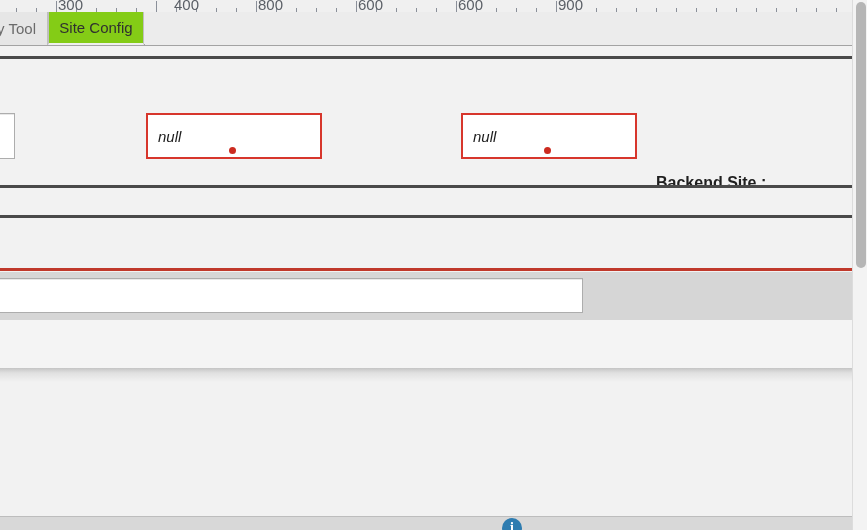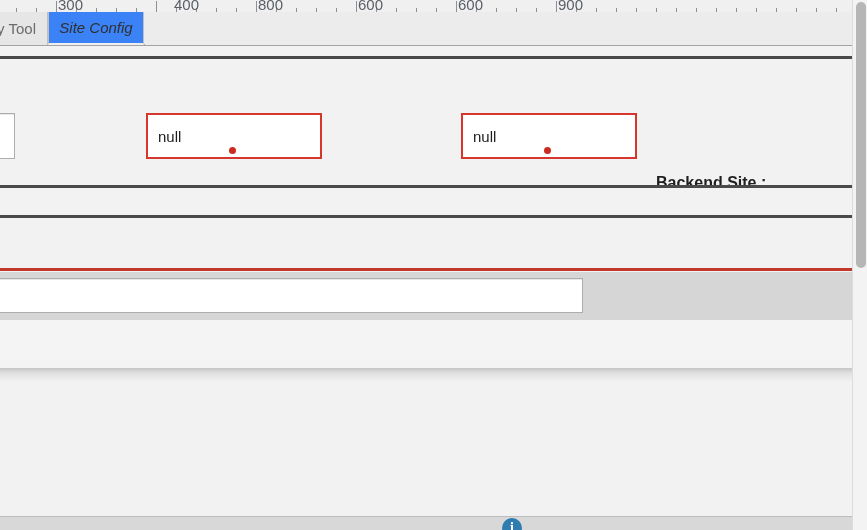--- a/index.html
+++ b/index.html
@@ -79,25 +79,24 @@
     width: 82px;
     color: #6b6b6b;
     background: #e6e6e6;
     border-left: none;
     justify-content: flex-end;
     padding-right: 11px;
   }
   .tab.active {
     left: 48px;
     width: 96px;
-    background: #3b82f6;
+    background: #84cc16;
     color: #303030;
     font-weight: 500;
     border-bottom: 2px solid #efefef;
-    font-style: italic;
   }
   .tabbar-filler {
     position: absolute;
     left: 145px; top: 0;
     right: 0; height: 33px;
     background: #ececec;
   }
 
   
   .panel {
@@ -148,20 +147,21 @@
     font-size: 15px;
     color: #1c1c1c;
     display: flex;
     align-items: center;
     padding-left: 10px;
     overflow: hidden;
     white-space: nowrap;
   }
   .txtbox.err {
     border: 2px solid #d7362c;
+    font-style: italic;
   }
   .txtbox.plain {
     border: 1px solid #adadad;
     box-shadow: inset 1px 1px 0 #e8e8e8;
   }
   .txtbox.disabled {
     background: #c6c6c6;
     border: 1px solid #b0b0b0;
     color: #7a7a7a;
   }

